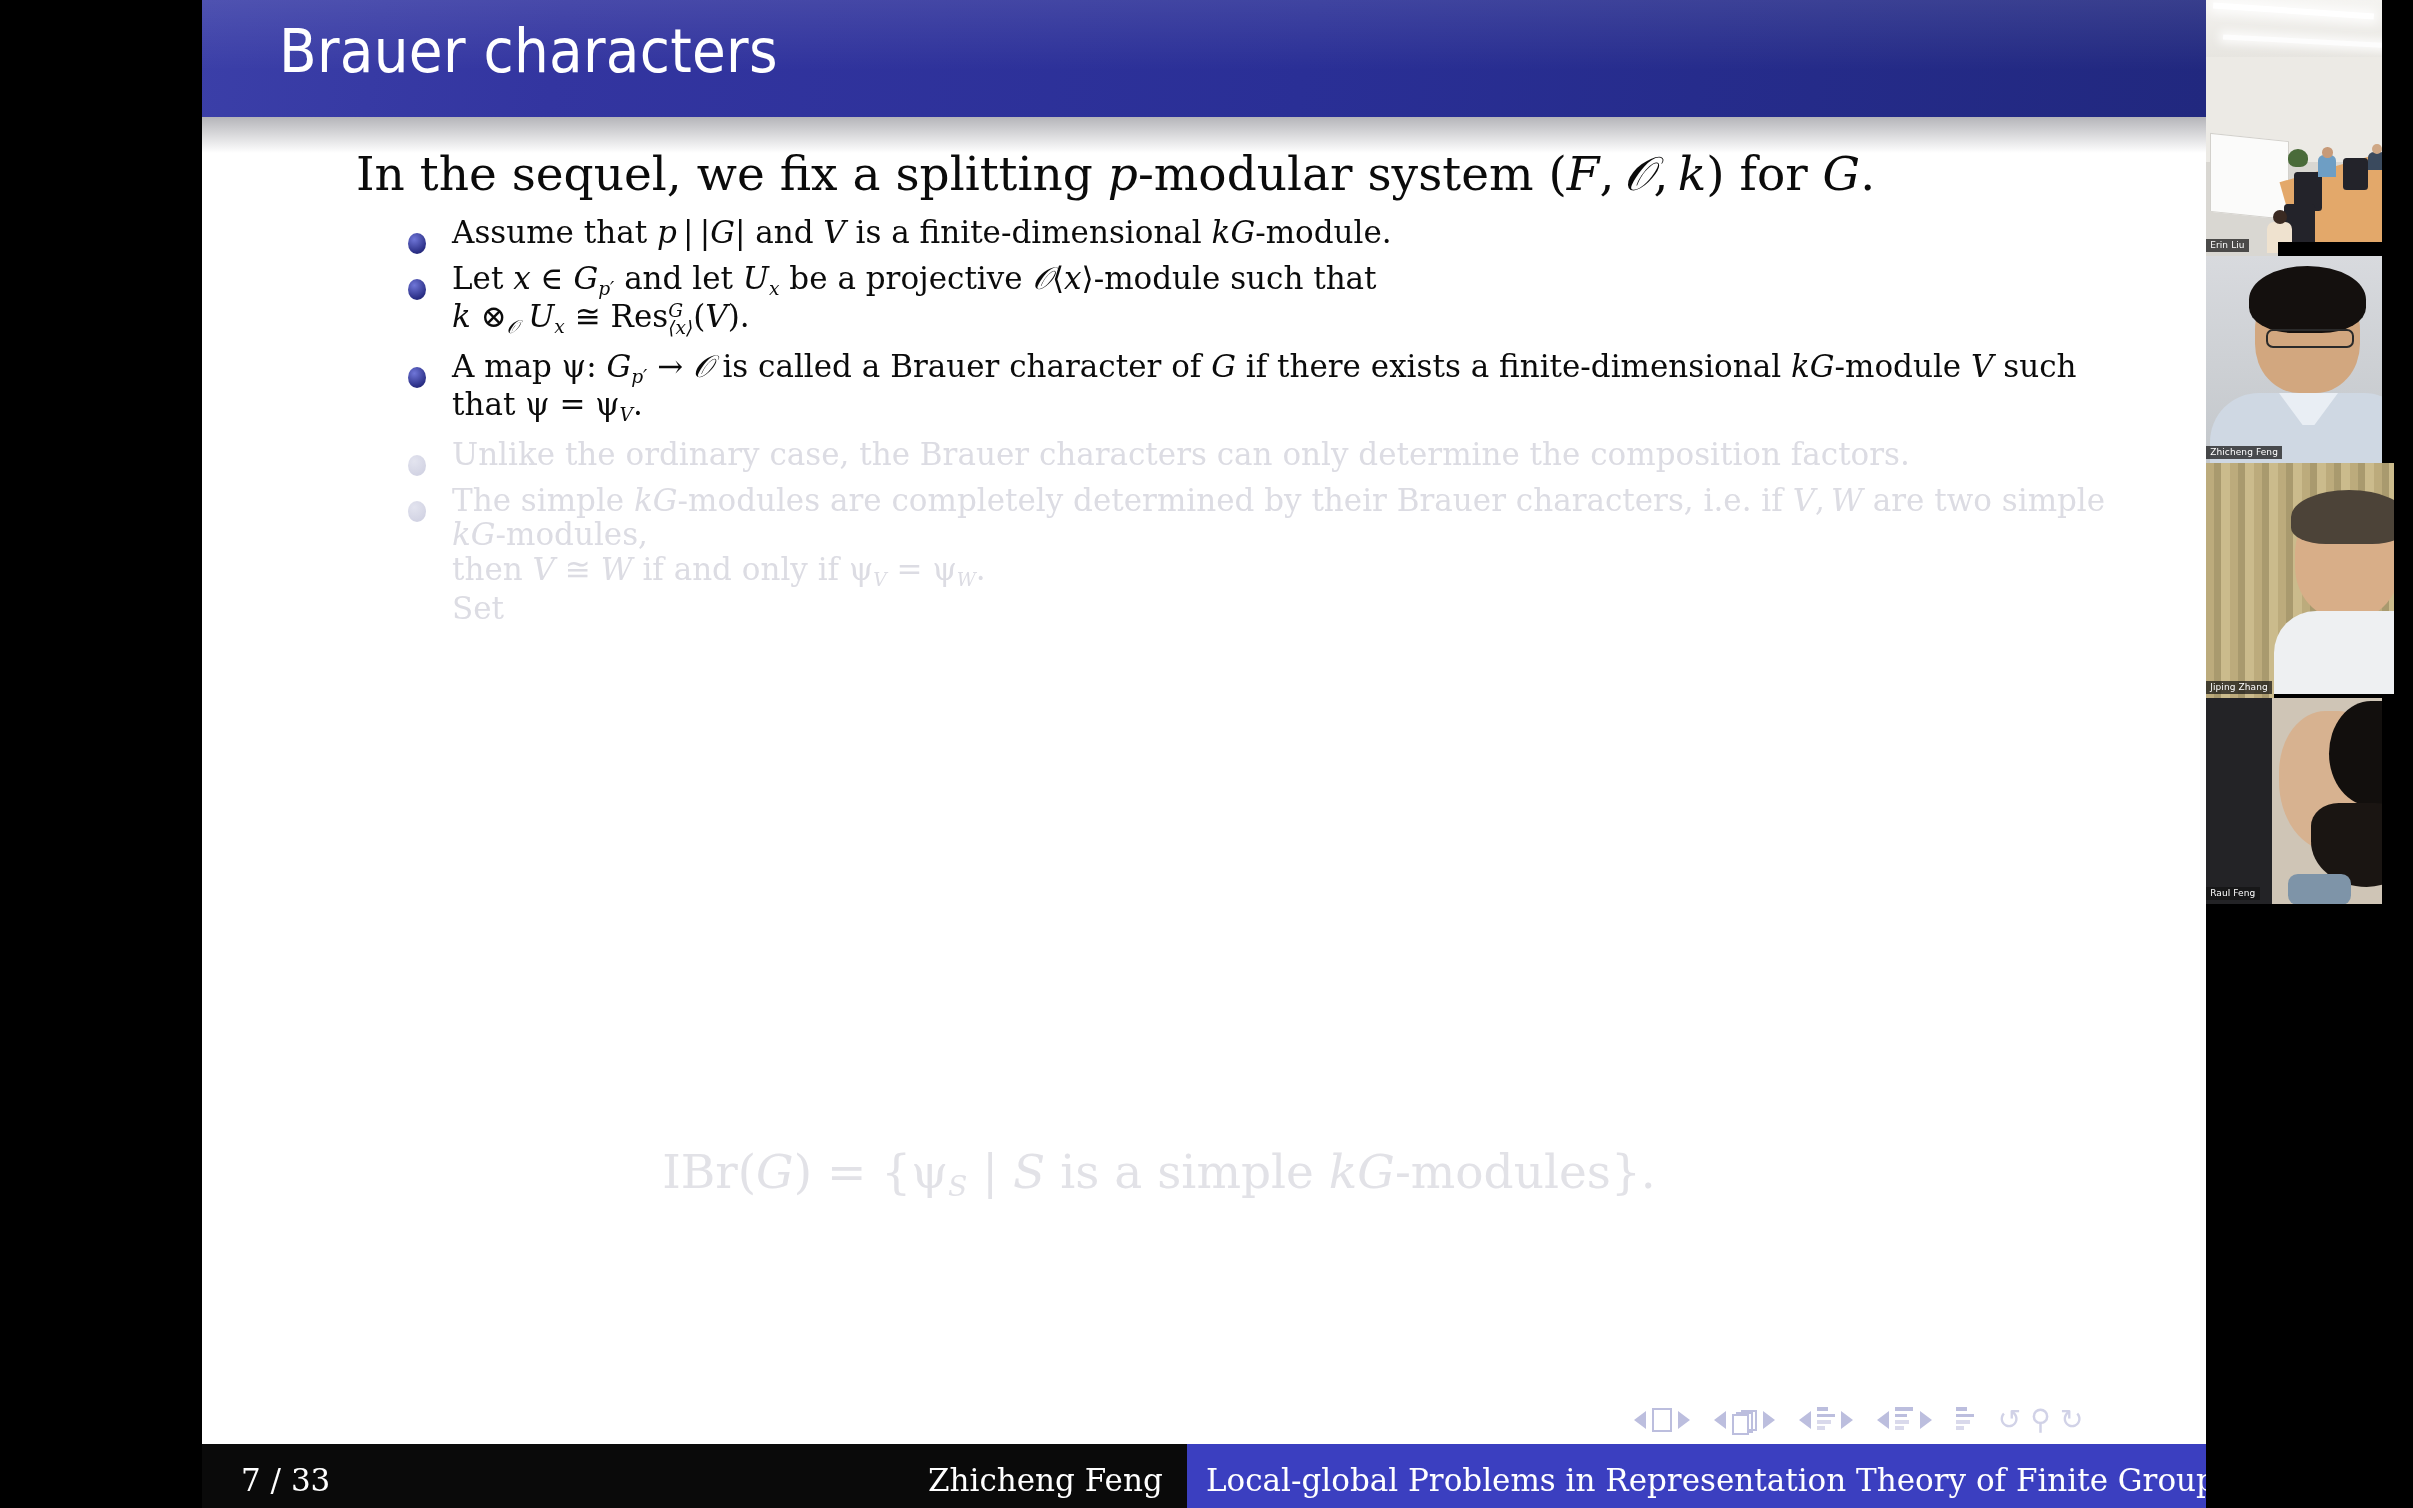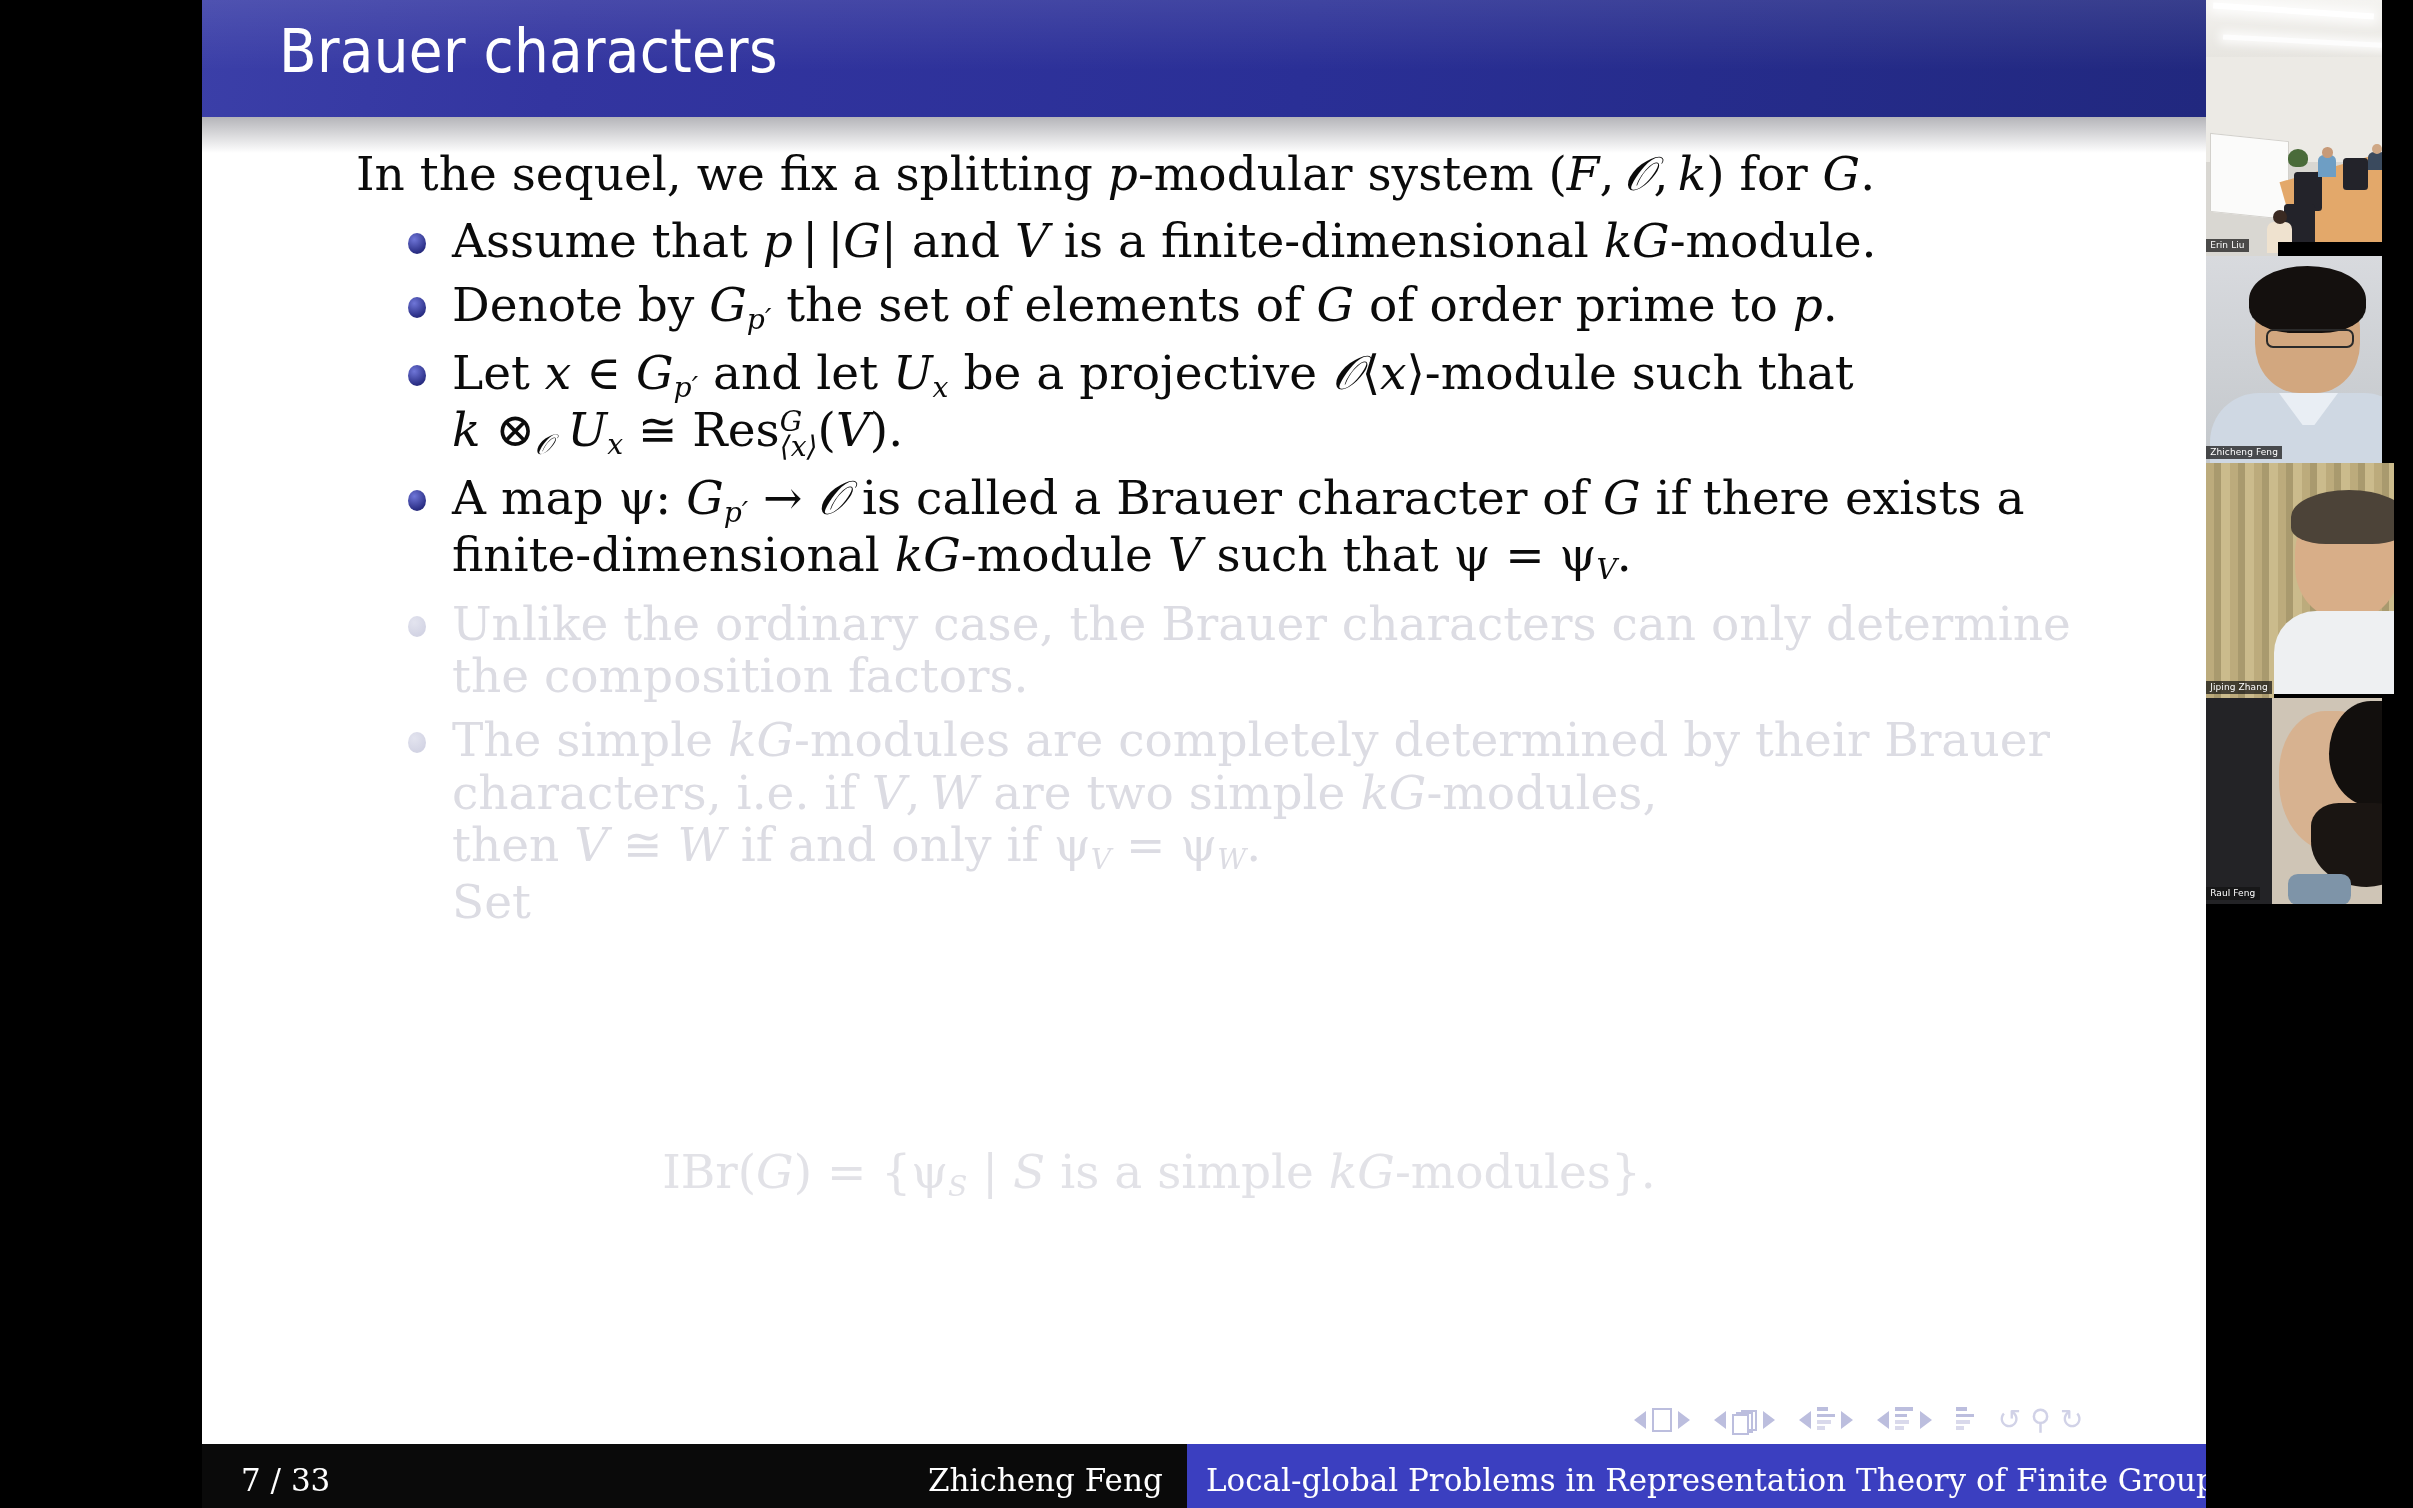--- a/index.html
+++ b/index.html
@@ -19,21 +19,21 @@
     font-weight:400;white-space:nowrap;}
   .title-shadow{position:absolute;left:0;top:117px;width:2004px;height:36px;
     background:linear-gradient(180deg,rgba(90,90,100,.45),rgba(255,255,255,0));}
 
   .body{position:absolute;left:0;top:117px;width:2004px;height:1321px;}
 
   .para{position:absolute;font-family:"DejaVu Serif","Liberation Serif",serif;color:#0b0b0b;}
   .lead{left:154px;top:29px;font-size:47px;white-space:nowrap;}
 
   .bullets{position:absolute;left:175px;top:98px;width:1746px;}
-  .bullet{position:relative;margin:0 0 11.2px 0;padding-left:75px;font-size:47px;line-height:1.12;
+  .bullet{position:relative;margin:0 0 11.2px 0;padding-left:75px;font-size:31px;line-height:1.12;
     font-family:"DejaVu Serif","Liberation Serif",serif;color:#0b0b0b;}
   .bullet .dot{position:absolute;left:31px;top:18px;width:18px;height:21px;border-radius:50%;
     background:radial-gradient(circle at 35% 30%,#6f76d8,#2b2f86 70%,#1a1d5e);}
   .bullet.dim{color:#dcdce3;}
   .bullet.dim .dot{background:radial-gradient(circle at 35% 30%,#e3e4ef,#d3d4e4 70%,#cfd0e0);}
 
   .sub{display:block;}
   .disp{position:absolute;left:0;top:0;width:1746px;text-align:center;
     font-family:"DejaVu Serif","Liberation Serif",serif;font-size:47px;color:#e2e2e7;}
 
@@ -157,25 +157,20 @@
         </div>
 
         <div class="bullets">
 
           <div class="bullet">
             <span class="dot"></span>
             Assume that <i class="v">p</i> | |<i class="v">G</i>| and <i class="v">V</i> is a
             finite-dimensional <i class="v">kG</i>-module.
           </div>
 
-          <div class="bullet">
-            <span class="dot"></span>
-            Denote by <i class="v">G</i><span class="sub-s">p′</span> the set of elements of
-            <i class="v">G</i> of order prime to <i class="v">p</i>.
-          </div>
 
           <div class="bullet">
             <span class="dot"></span>
             Let <i class="v">x</i> ∈ <i class="v">G</i><span class="sub-s">p′</span> and let
             <i class="v">U</i><span class="sub-s">x</span> be a projective
             <span class="frak">𝒪</span>⟨<i class="v">x</i>⟩-module such that
             <span class="sub"><i class="v">k</i> ⊗<span class="sub-s"><span class="frak">𝒪</span></span>
             <i class="v">U</i><span class="sub-s">x</span> ≅ Res<span class="stack"><span class="up"><i class="v">G</i></span><span>⟨x⟩</span></span>(<i class="v">V</i>).</span>
           </div>
 

